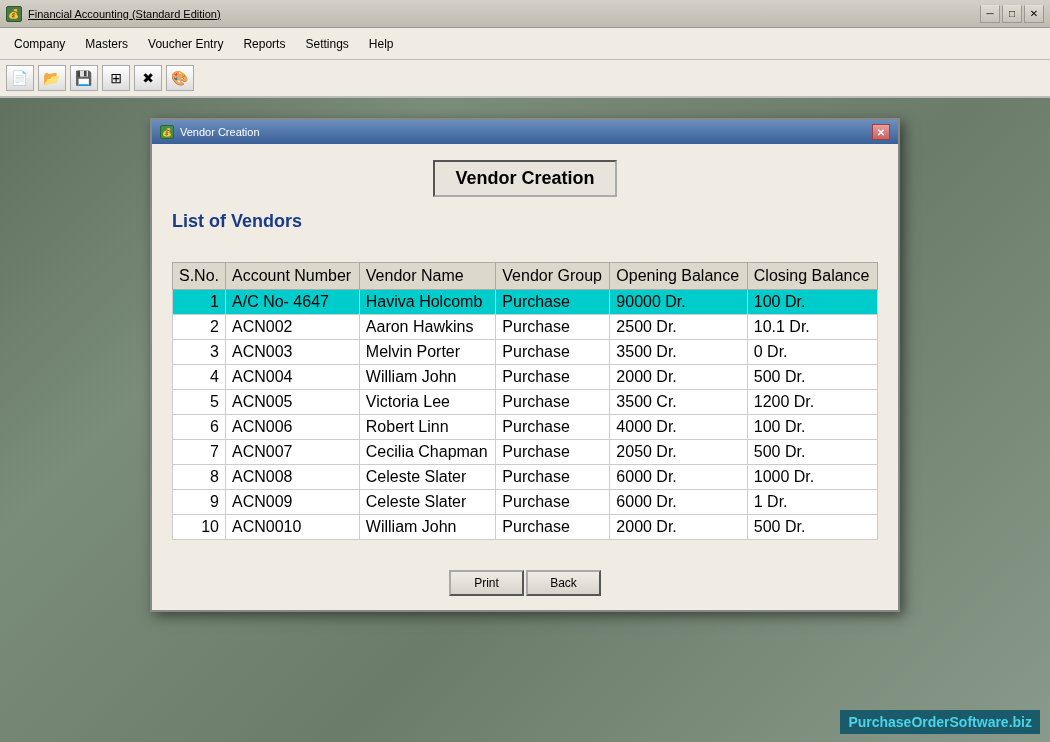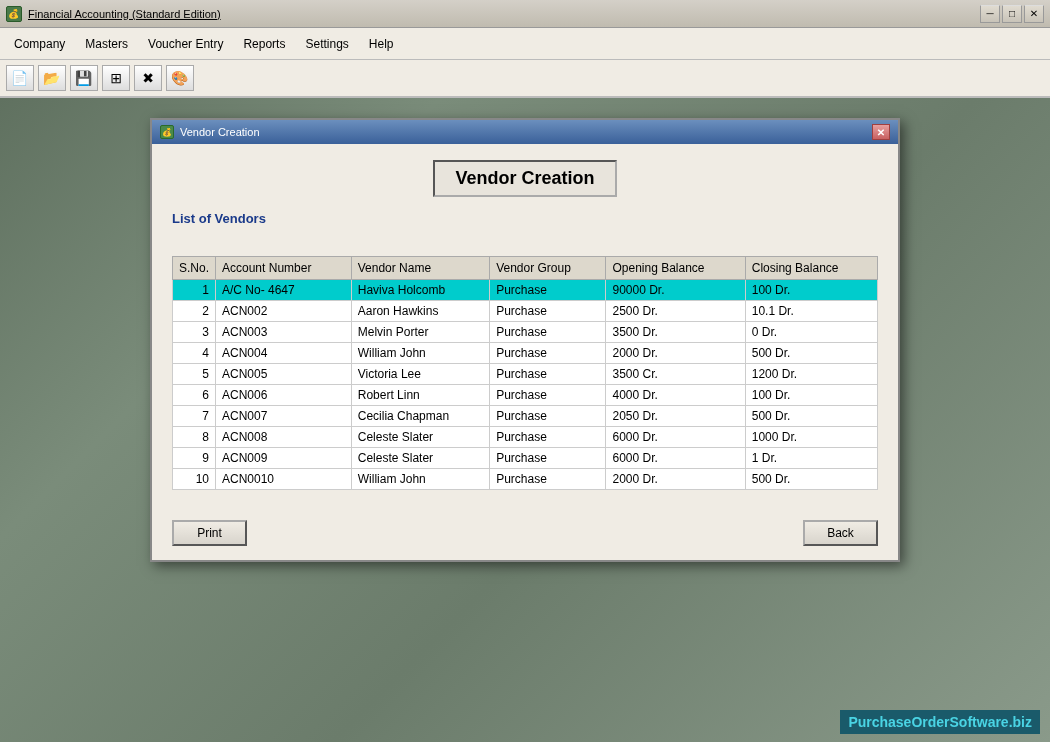--- a/index.html
+++ b/index.html
@@ -190,31 +190,31 @@
       font-size: 18px;
       font-weight: bold;
       color: #000;
       border: 2px inset #aaa;
       background: #e8e4dc;
       padding: 6px 20px;
       display: inline-block;
     }
 
     .list-label {
-      font-size: 13px;
+      font-size: 18px;
       font-weight: bold;
       color: #1a3a8a;
       margin-bottom: 6px;
     }
 
     
     .vendor-table {
       width: 100%;
       border-collapse: collapse;
-      font-size: 12px;
+      font-size: 16px;
       margin-top: 30px;
     }
     .vendor-table th {
       background: #ddd8cc;
       border: 1px solid #aaa;
       padding: 4px 6px;
       text-align: left;
       font-weight: normal;
       color: #000;
     }
@@ -229,21 +229,21 @@
     .vendor-table td.sno { text-align: right; width: 30px; }
 
     .row-selected td {
       background: #00cccc !important;
       color: #000 !important;
     }
 
     
     .dialog-buttons {
       display: flex;
-      justify-content: space-between;
+      justify-content: center;
       gap: 2px;
       padding: 10px 20px 14px;
     }
     .dialog-btn {
       padding: 4px 20px;
       font-size: 12px;
       background: linear-gradient(to bottom, #f0ece4, #d8d4cc);
       border: 2px outset #aaa;
       cursor: pointer;
       min-width: 75px;

